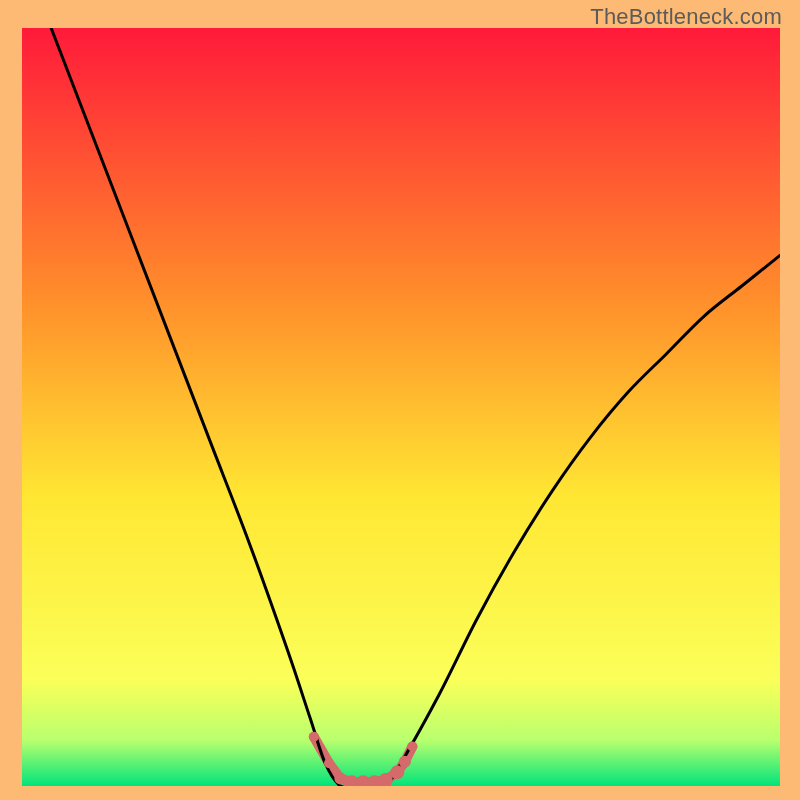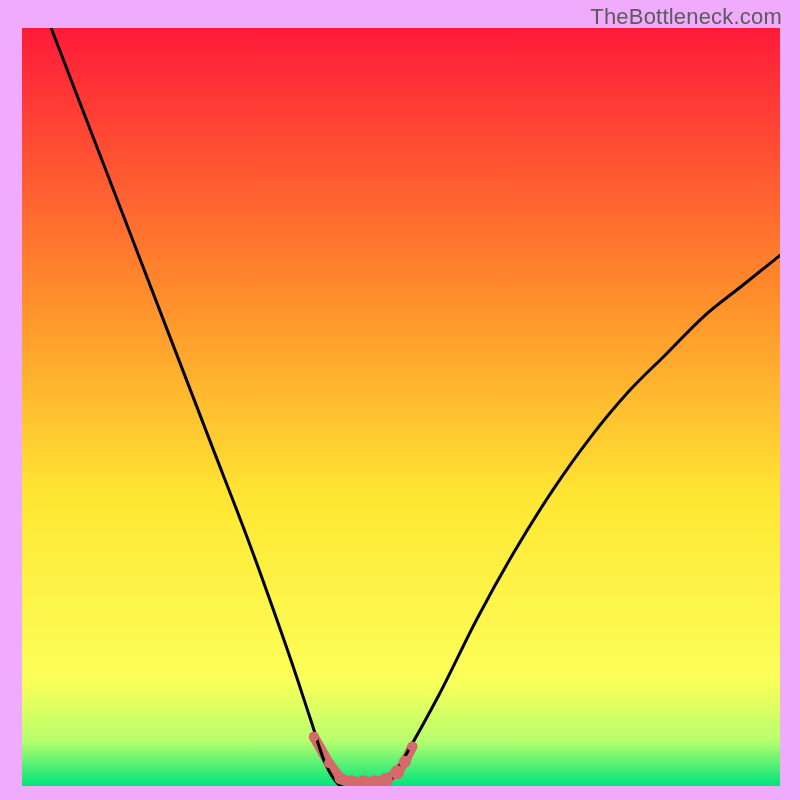--- a/index.html
+++ b/index.html
@@ -10,21 +10,21 @@
     overflow: hidden;
     background: #000;
     font-family: Arial, Helvetica, sans-serif;
   }
   .frame {
     position: absolute;
     left: 0;
     top: 0;
     width: 800px;
     height: 800px;
-    background: #f0abfc;
+    background: #fdba74;
   }
   .plot-area {
     position: absolute;
     left: 22px;
     top: 28px;
     width: 758px;
     height: 758px;
     overflow: hidden;
   }
   .plot-area svg {

